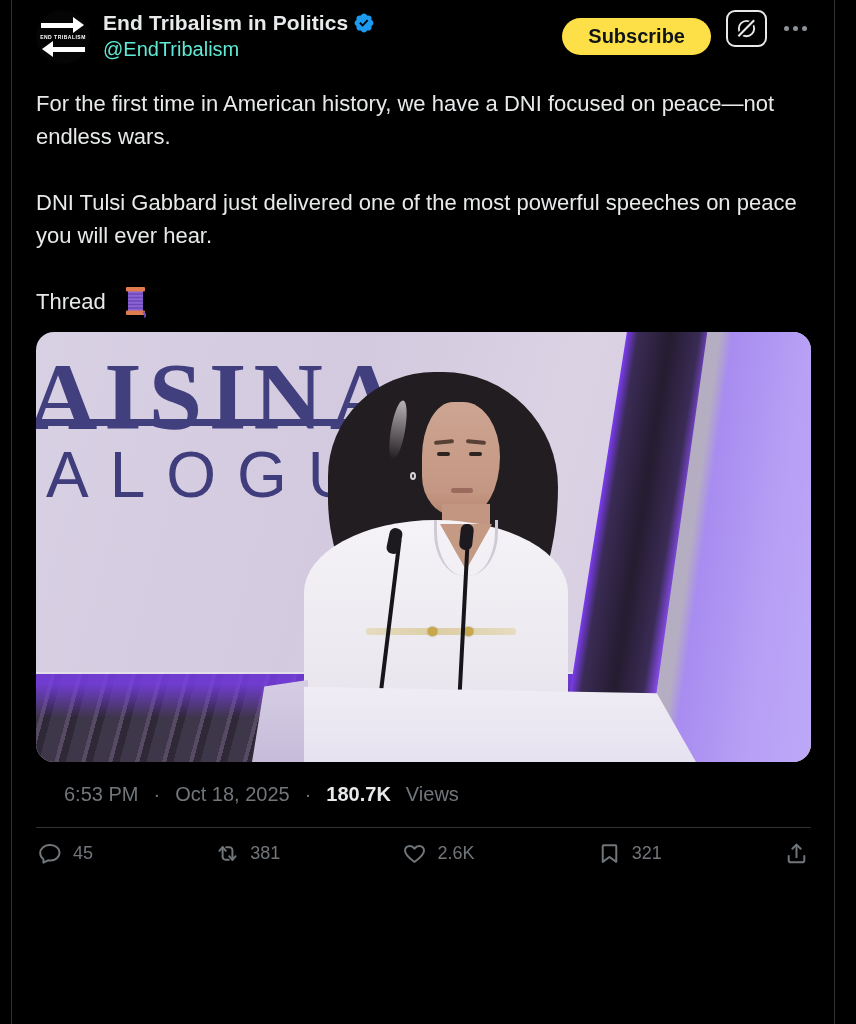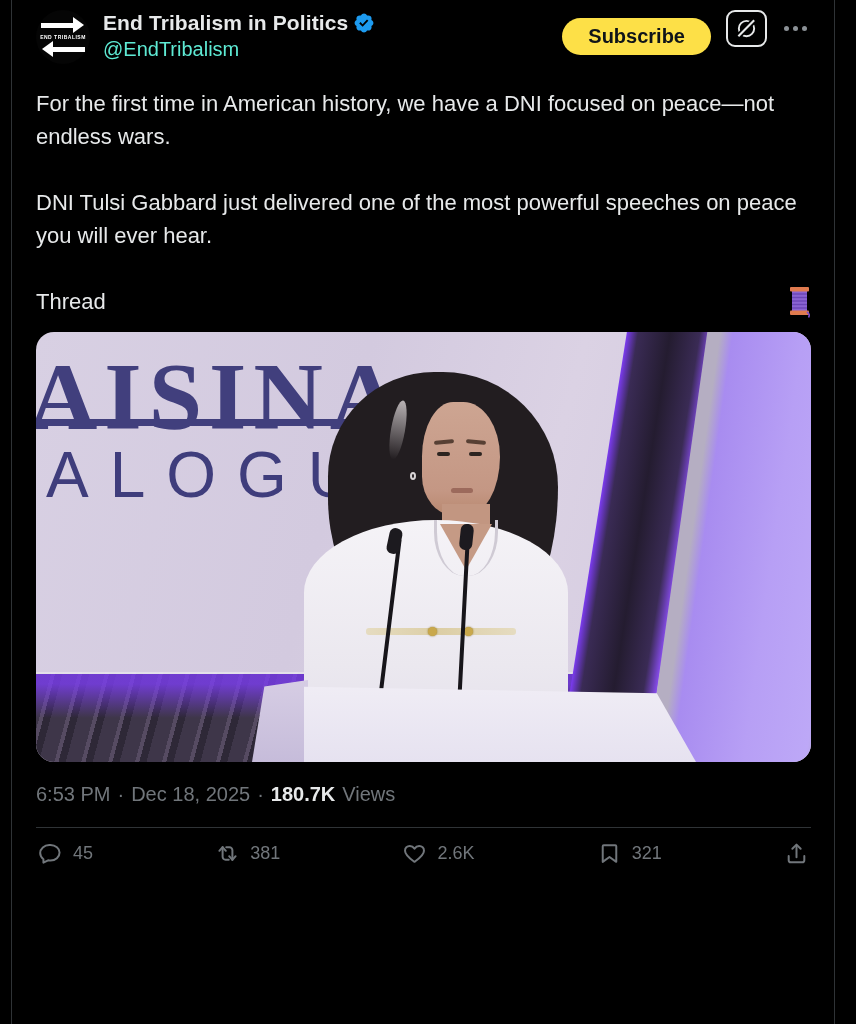--- a/index.html
+++ b/index.html
@@ -33,21 +33,21 @@
   .grok-btn { margin-left:15px; width:41px; height:37px; border:2px solid #e7e9ea;
     border-radius:9px; background:transparent; display:flex; align-items:center;
     justify-content:center; cursor:pointer; }
   .more-btn { margin-left:13px; margin-top:12px; display:flex; gap:4px; cursor:pointer;
     padding:4px; }
   .more-btn span { width:5px; height:5px; border-radius:50%; background:#8b9196; display:block; }
 
   
   .tweet-body { margin-top:23px; color:#e7e9ea; font-size:22px; line-height:33px; }
   .tweet-body p { margin:0 0 33px 0; }
-  .thread-line { display:flex; align-items:center; gap:18px; margin-bottom:0 !important;justify-content:space-between; }
+  .thread-line { display:flex; align-items:center; gap:18px; margin-bottom:0 !important; }
   .spool { width:23px; height:32px; display:inline-block; }
 
   
   .media { position:relative; margin-top:14px; width:775px; height:430px;
     border-radius:18px; overflow:hidden; cursor:pointer;
     background:linear-gradient(105deg,#d8d0e3 0%,#d3cadf 38%,#dbd2e4 62%,#cfc6dc 100%); }
   .raisina { position:absolute; left:-8px; top:-32px;
     font-family:"Liberation Serif","DejaVu Serif",serif; font-weight:700;
     font-size:96px; letter-spacing:7px; color:#413f7d; white-space:nowrap;margin-top:41px; }
   .raisina-rule { position:absolute; left:0; top:87px; width:322px; height:7px; background:#413f7d; }
@@ -89,22 +89,22 @@
   .btn-gold { position:absolute; width:9px; height:9px; border-radius:50%; background:#c9a84c; box-shadow:0 0 2px #8a7020; }
   .mic-rod { position:absolute; width:4px; background:#17151a; border-radius:2px; }
   .mic-head { position:absolute; width:13px; height:26px; background:#1c1a1f; border-radius:6px; }
   .podium-side { position:absolute; left:216px; top:348px; width:56px; height:82px;
     background:linear-gradient(180deg,#d6cde4,#c6bcda); clip-path:polygon(22% 8%,100% 0,100% 100%,0 100%); }
   .podium-face { position:absolute; left:268px; top:350px; width:392px; height:80px;
     background:linear-gradient(180deg,#f0edf5 0%,#e6e2f0 100%);
     clip-path:polygon(0 6%,90% 14%,100% 100%,0 100%); }
 
   
-  .time-row { display:flex; align-items:center; gap:7px; margin-top:21px;
-    color:#71767b; font-size:20px; }
+  .time-row { display:flex; align-items:center; gap:15px; margin-top:21px;
+    color:#71767b; font-size:20px;margin-left:28px; }
   .views-count { color:#e7e9ea; font-weight:700; }
   .divider { margin-top:21px; border-top:1px solid #2f3336; }
   .engagement { display:flex; justify-content:space-between; 
     padding:13px 2px 0 2px; }
   .eng-group { display:flex; align-items:center; gap:10px; color:#71767b;
     font-size:18px; cursor:pointer; background:none; border:none;
     font-family:inherit; }
   .eng-icon { width:25px; height:25px; }
   .eng-icon path { stroke:#71767b; stroke-width:1.9; fill:none; stroke-linecap:round; stroke-linejoin:round; }
 </style>
@@ -195,21 +195,21 @@
     <div class="mic-rod" style="left:424px;top:202px;height:230px;transform:rotate(3deg);"></div>
     <div class="mic-head" style="left:352px;top:196px;transform:rotate(12deg);"></div>
     <div class="mic-head" style="left:424px;top:192px;transform:rotate(6deg);"></div>
     <div class="podium-side"></div>
     <div class="podium-face"></div>
   </div>
 
   <div class="time-row">
     <span>6:53 PM</span>
     <span>·</span>
-    <span>Dec 18, 2025</span>
+    <span>Oct 18, 2025</span>
     <span>·</span>
     <span class="views-count">180.7K</span>
     <span>Views</span>
   </div>
 
   <div class="divider"></div>
 
   <div class="engagement">
     <button class="eng-group">
       <svg class="eng-icon" viewBox="0 0 24 24">

